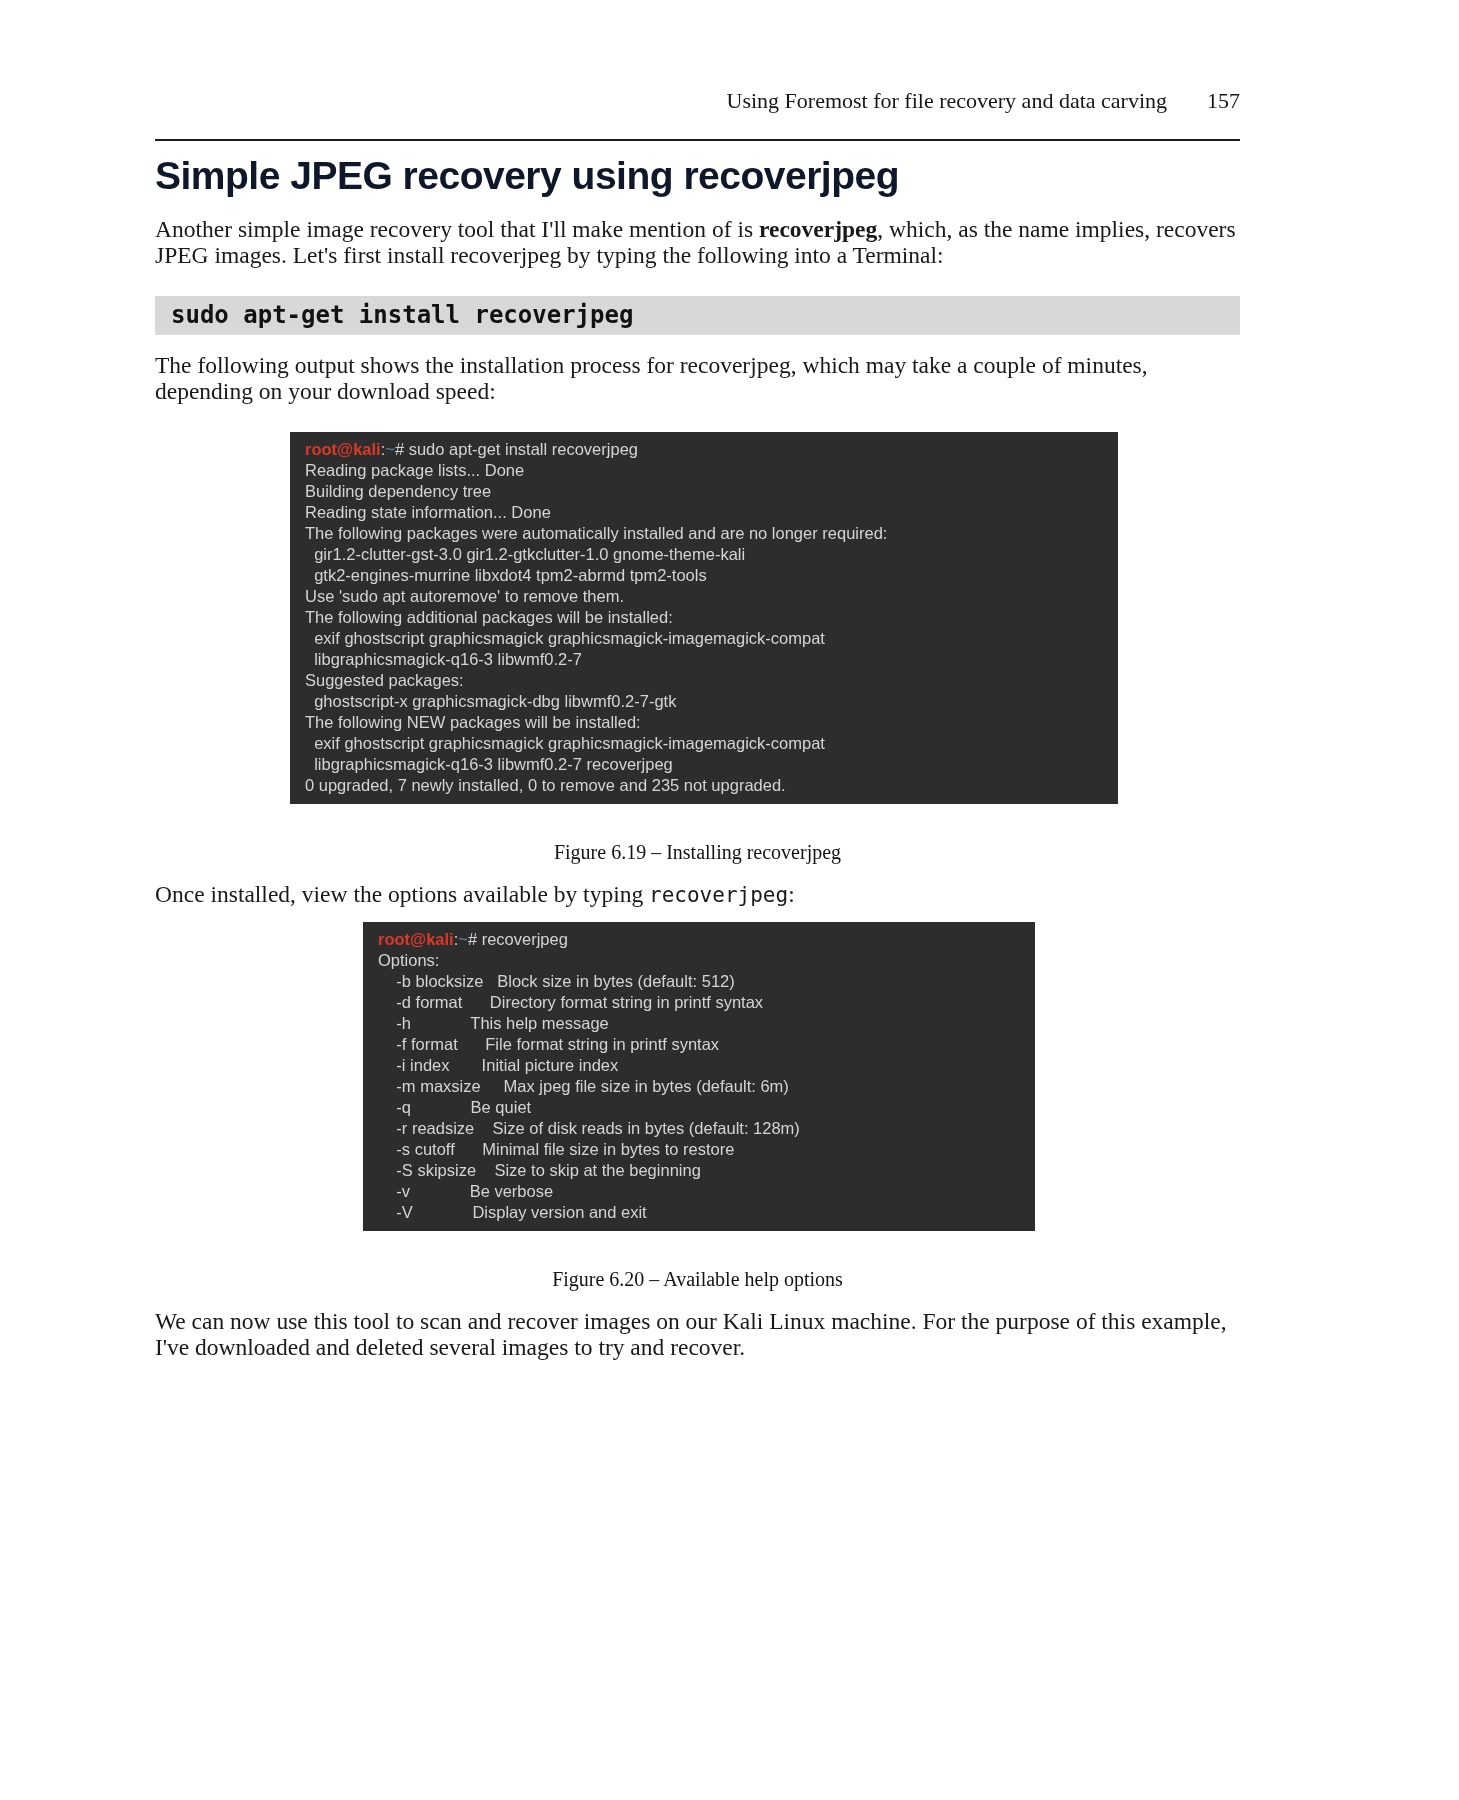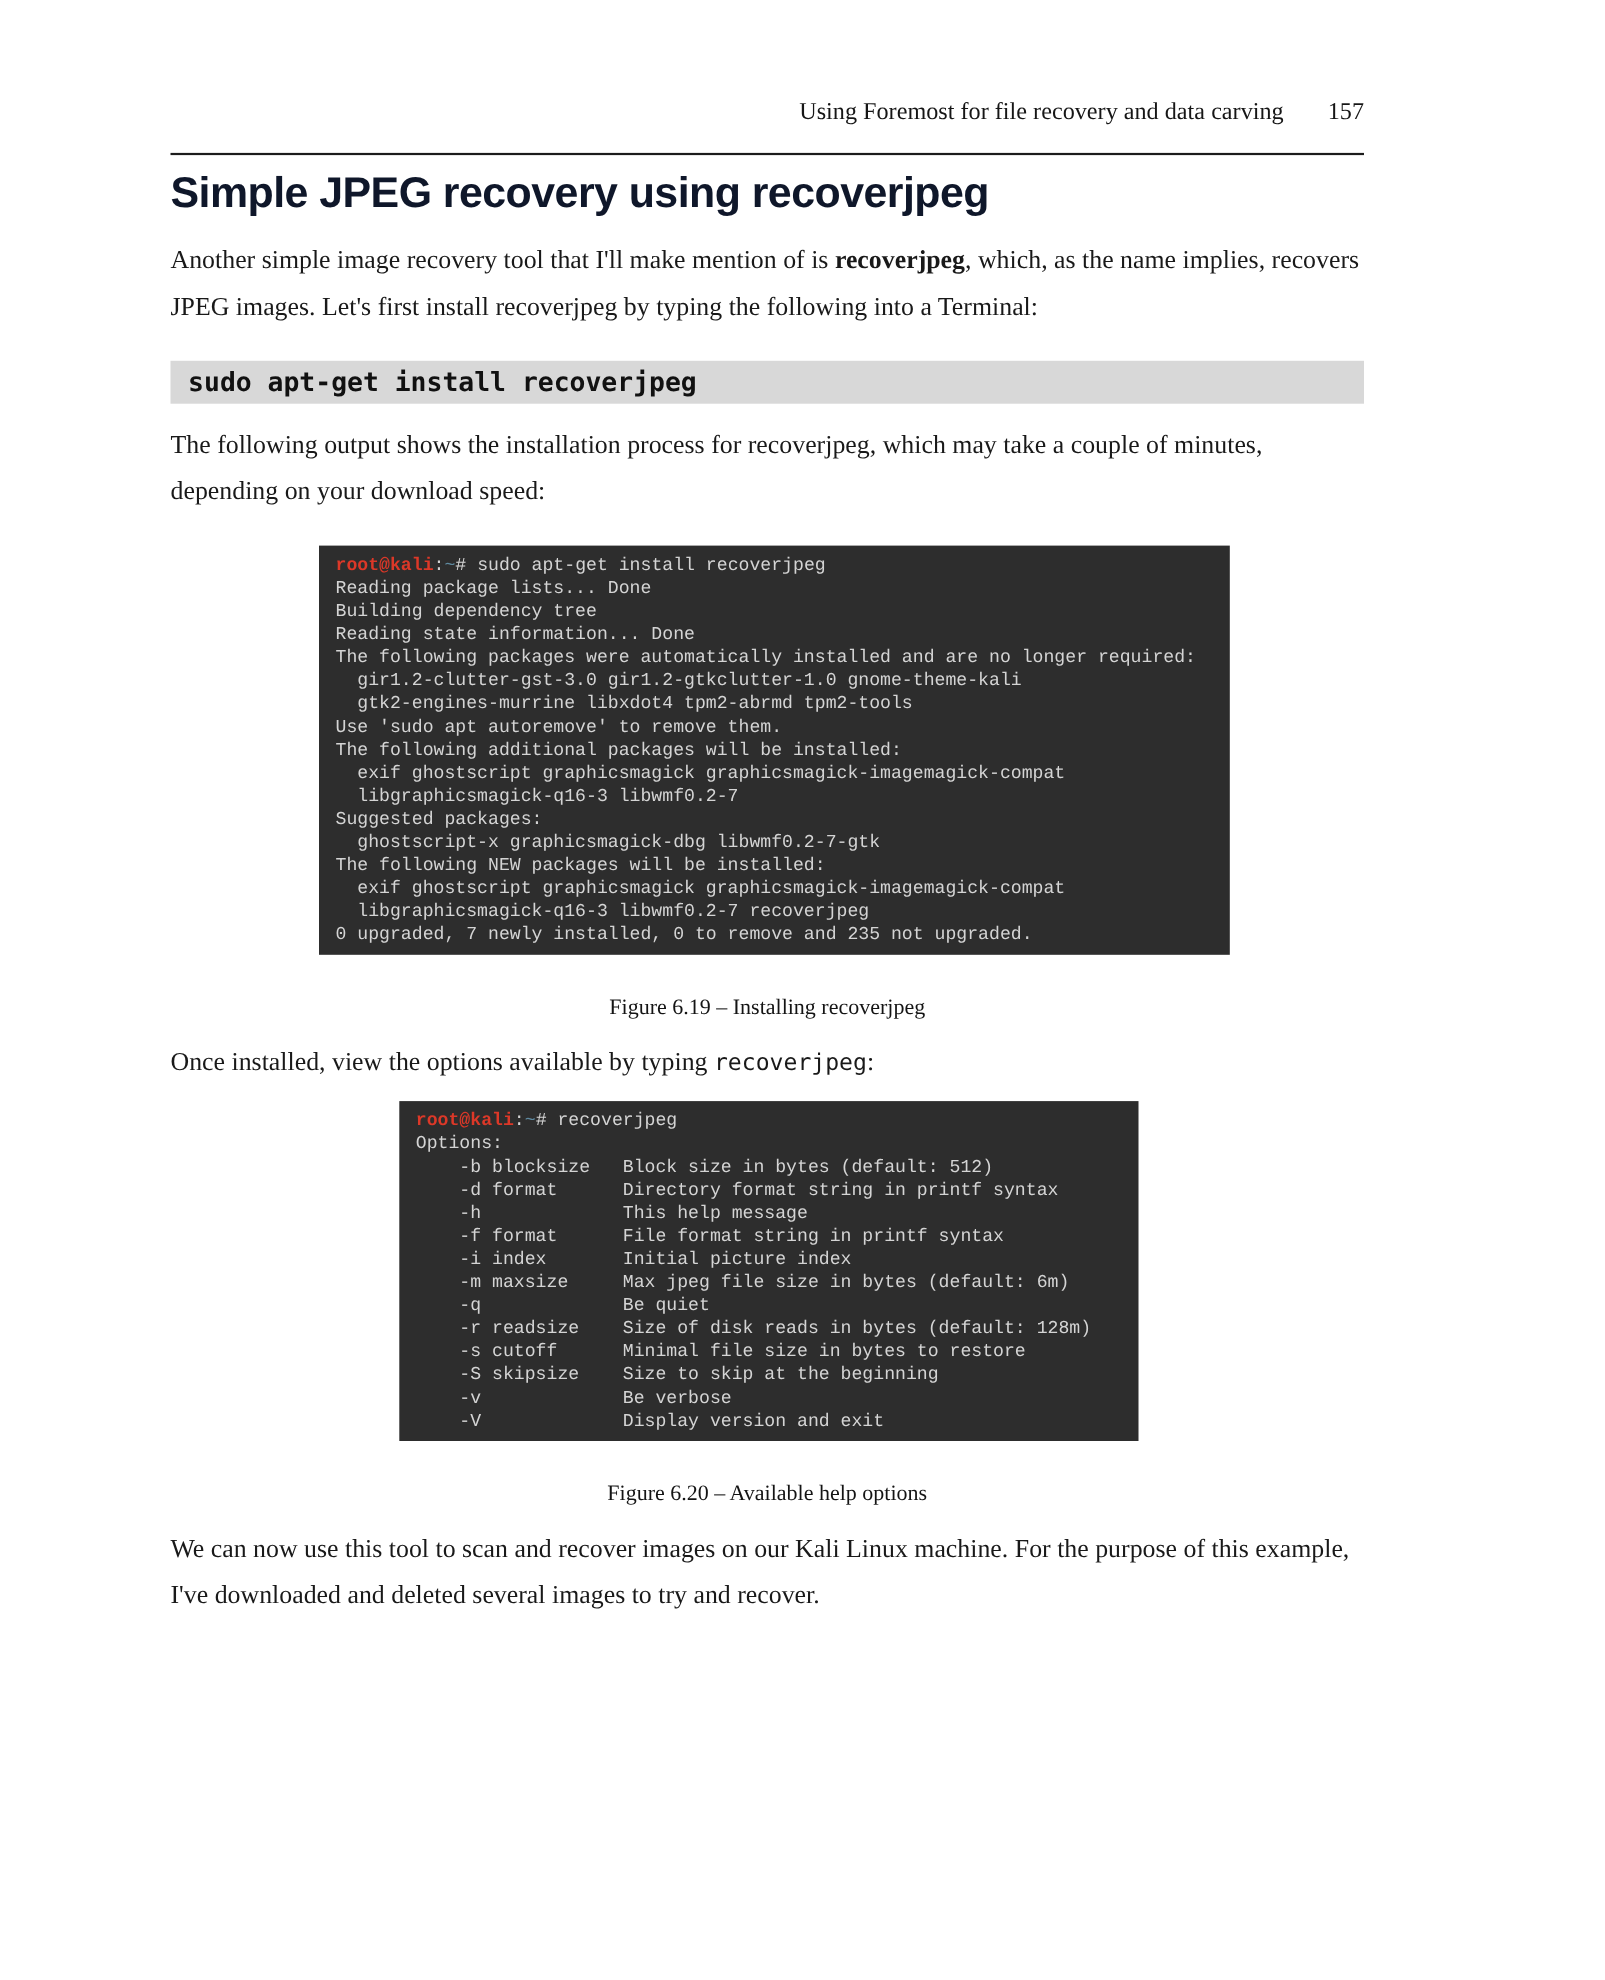--- a/index.html
+++ b/index.html
@@ -29,21 +29,21 @@
     font-weight:700;
     font-size:39px;
     letter-spacing:-0.5px;
     color:#0f172a;
     margin:12px 0 0 0;
     line-height:46px;
   }
 
   p.body-text {
     font-size:23.5px;
-    line-height:42px;
+    line-height:26px;
     margin:17px 0 0 0;
   }
   .inline-bold { font-weight:700; }
   .inline-code {
     font-family:"DejaVu Sans Mono", monospace;
     font-size:21px;
   }
 
   .code-bar {
     margin-top:28px;
@@ -53,21 +53,21 @@
     font-size:24px;
     color:#111;
     padding:5px 10px 6px 16px;
     white-space:pre;
   }
 
   .terminal {
     box-sizing:border-box;
     background:var(--terminal-bg, #2d2d2d);
     color:var(--terminal-text, #d4d4d4);
-    font-family:Liberation Mono, monospace;
+    font-family:Liberation Sans, sans-serif;
     font-size:16.5px;
     line-height:21px;
     padding:7px 7px 8px 15px;
   }
   .terminal-1 { margin-top:28px; margin-left:135px; width:828px; }
   .terminal-2 { margin-top:14px; margin-left:208px; width:672px; }
   .term-line { white-space:pre; }
   .prompt-user { color:var(--prompt-red, #dc3828); font-weight:700; }
   .prompt-path { color:var(--prompt-blue, #5f8aa0); }
 

